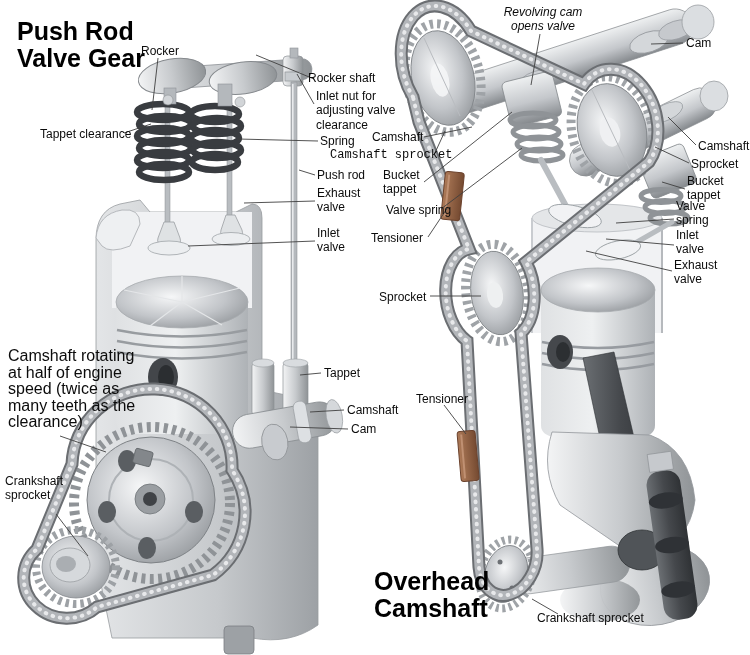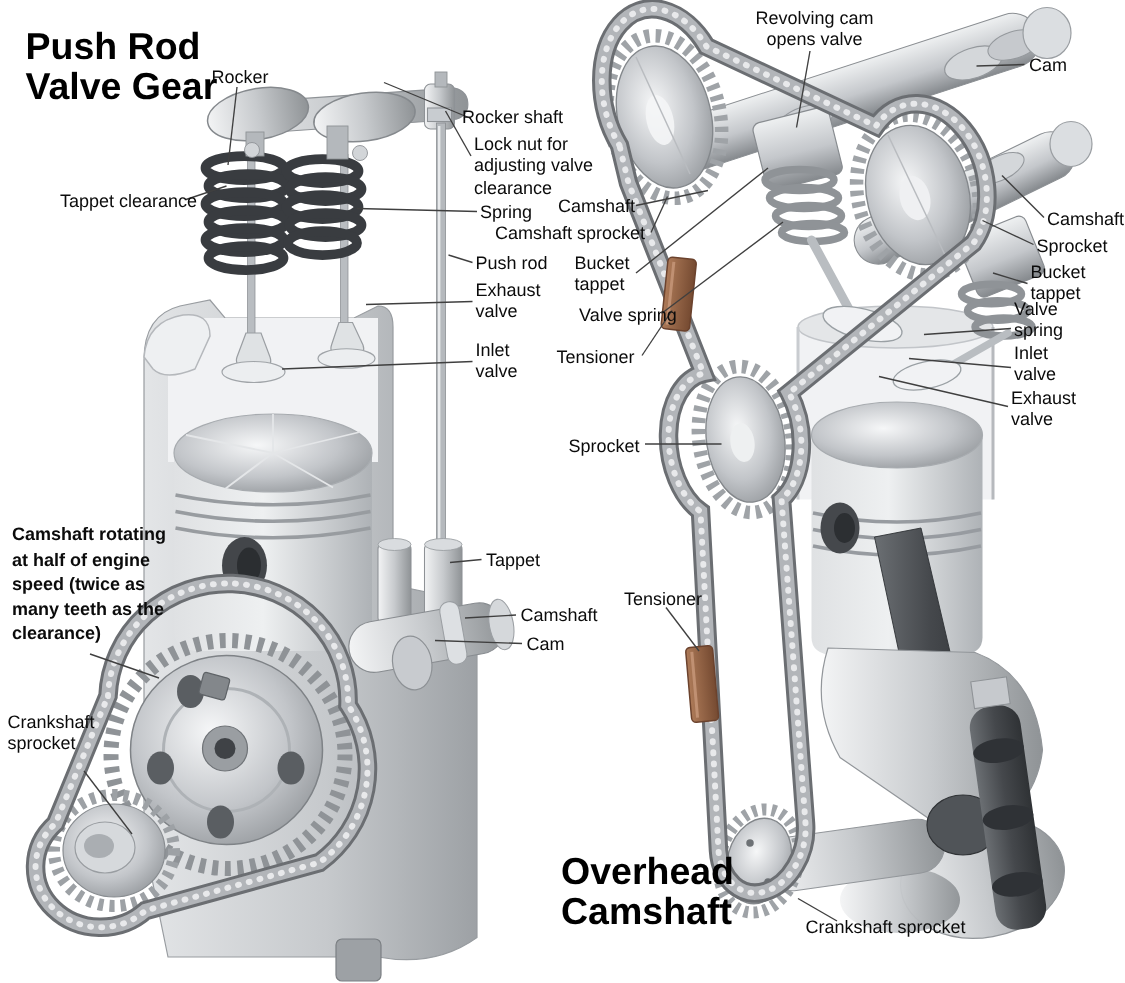--- a/index.html
+++ b/index.html
@@ -2,22 +2,22 @@
 <html><head>
 <meta charset="utf-8">
 <style>
   html,body{margin:0;padding:0;background:#fff;}
   #stage{position:relative;width:750px;height:655px;background:#ffffff;overflow:hidden;
          font-family:"Liberation Sans",sans-serif;}
   #art{position:absolute;left:0;top:0;}
   .title{position:absolute;font:bold 25px/1.08 "Liberation Sans",sans-serif;color:#000;white-space:nowrap;}
   .lbl{position:absolute;font:12px/1.2 "Liberation Sans",sans-serif;color:#0b0b0b;white-space:nowrap;}
   .lbl span{display:block;}
-  .note{font-size:12px;line-height:16.5px;font-weight:bold;}
-  .ctr{text-align:center;}
+  .note{font-size:16px;line-height:16.5px;}
+  .ctr{text-align:center;font-style:italic;}
 </style>
 </head>
 <body>
 
 <div id="stage">
 
 <svg id="art" width="750" height="655" viewBox="0 0 750 655">
   <defs>
     <linearGradient id="m1" x1="0" y1="0" x2="1" y2="0">
       <stop offset="0" stop-color="#f3f4f5"></stop>
@@ -315,21 +315,21 @@
   </div>
   <div class="title" style="left:374px;top:568px;">
     <span style="display:block;">Overhead</span>
     <span style="display:block;">Camshaft</span>
   </div>
 
   <div class="lbl" style="left:141px;top:44px;">Rocker</div>
   <div class="lbl" style="left:40px;top:127px;">Tappet clearance</div>
   <div class="lbl" style="left:308px;top:71px;">Rocker shaft</div>
   <div class="lbl" style="left:316px;top:89px;">
-    <span>Lock nut for</span>
+    <span>Inlet nut for</span>
     <span>adjusting valve</span>
     <span>clearance</span>
   </div>
   <div class="lbl" style="left:320px;top:134px;">Spring</div>
   <div class="lbl" style="left:317px;top:168px;">Push rod</div>
   <div class="lbl" style="left:317px;top:186px;">
     <span>Exhaust</span>
     <span>valve</span>
   </div>
   <div class="lbl" style="left:317px;top:226px;">
@@ -350,21 +350,21 @@
     <span>Crankshaft</span>
     <span>sprocket</span>
   </div>
 
   <div class="lbl ctr" style="left:496px;top:5px;width:94px;">
     <span>Revolving cam</span>
     <span>opens valve</span>
   </div>
   <div class="lbl" style="left:686px;top:36px;">Cam</div>
   <div class="lbl" style="left:372px;top:130px;">Camshaft</div>
-  <div class="lbl" style="left:330px;top:148px;">Camshaft sprocket</div>
+  <div class="lbl" style="left:330px;top:148px;font-family:Liberation Mono, monospace;">Camshaft sprocket</div>
   <div class="lbl" style="left:383px;top:168px;">
     <span>Bucket</span>
     <span>tappet</span>
   </div>
   <div class="lbl" style="left:374px;top:203px;margin-left:12px;">Valve spring</div>
   <div class="lbl" style="left:371px;top:231px;">Tensioner</div>
   <div class="lbl" style="left:379px;top:290px;">Sprocket</div>
   <div class="lbl" style="left:416px;top:392px;">Tensioner</div>
   <div class="lbl" style="left:698px;top:139px;">Camshaft</div>
   <div class="lbl" style="left:691px;top:157px;">Sprocket</div>

